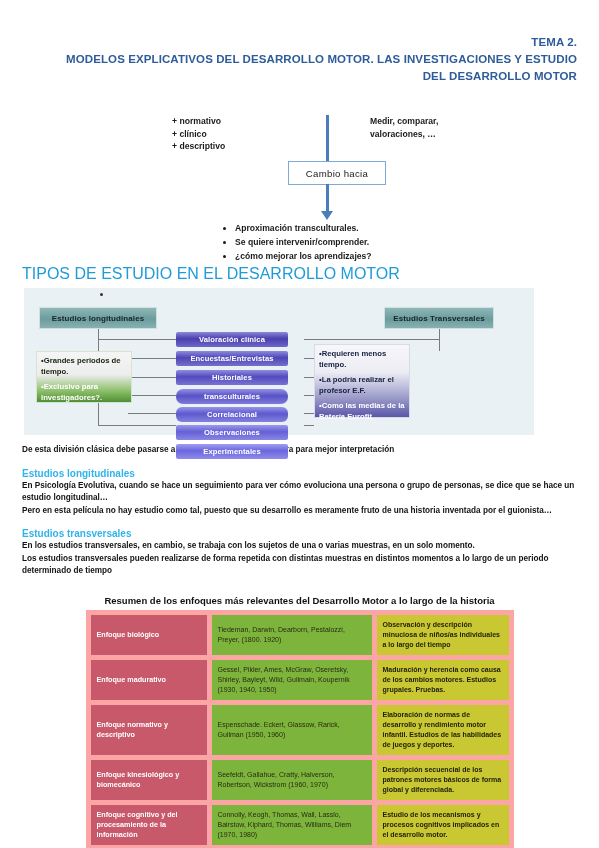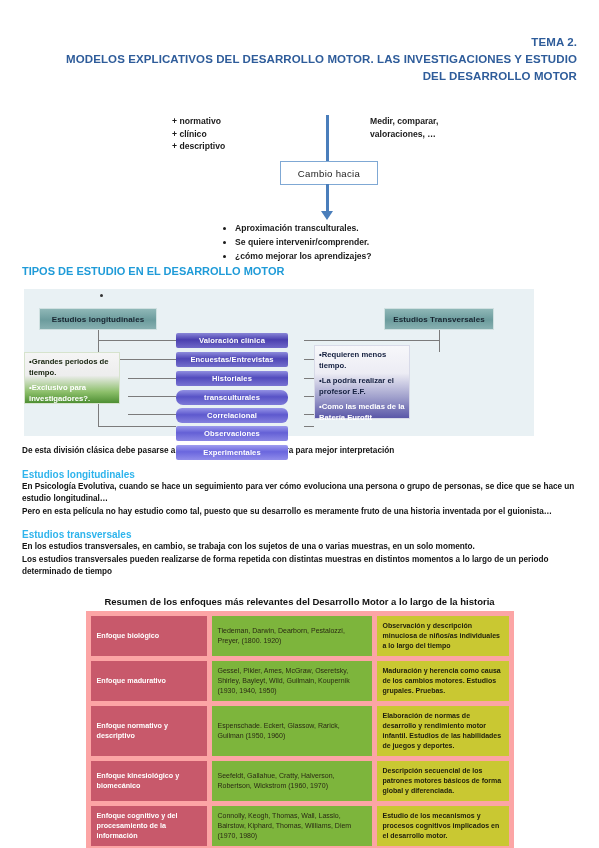--- a/index.html
+++ b/index.html
@@ -66,21 +66,21 @@
   .arrow-stem-top {
     position: absolute;
     left: 304px;
     top: 4px;
     width: 3px;
     height: 48px;
     background: #4A7EBB;
   }
   .cambio-box {
     position: absolute;
-    left: 258px;
+    left: 266px;
     top: 50px;
     width: 96px;
     height: 22px;
     border: 1px solid #7FA8D4;
     background: #ffffff;
     font-size: 9.6px;
     color: #222;
     display: flex;
     align-items: center;
     justify-content: center;
@@ -113,24 +113,24 @@
     line-height: 14px;
     color: #1b1b1b;
     margin: 0;
     padding-left: 18px;
   }
   .flow-bullets li { margin: 0; }
 
   
   .section-head {
     color: #1F9BD8;
-    font-weight: bold;
-    font-size: 11px;
+    font-weight: normal;
+    font-size: 16px;
     margin-top: 4px;
-    margin-bottom: 12px;
+    margin-bottom: 5px;
   }
   .sub-head {
     color: #2FB4EC;
     font-weight: bold;
     font-size: 10px;
     margin-top: 11px;
     margin-bottom: 1px;
   }
 
   
@@ -188,21 +188,21 @@
 
   .note {
     position: absolute;
     box-sizing: border-box;
     font-size: 7.7px;
     font-weight: bold;
     line-height: 10.5px;
     padding: 4px 3px 3px 4px;
   }
   .note-left {
-    left: 0;
+    left: 12px;
     top: 63px;
     width: 96px;
     height: 52px;
     background: linear-gradient(180deg,#F5F5F5 0%,#EDEDED 45%,#8CBF6A 78%,#4E8F33 100%);
     color: #17240f;
     border: 1px solid #d6e3cd;
   }
   .note-left .l2 { color: #ffffff; }
   .note-right {
     left: 290px;

